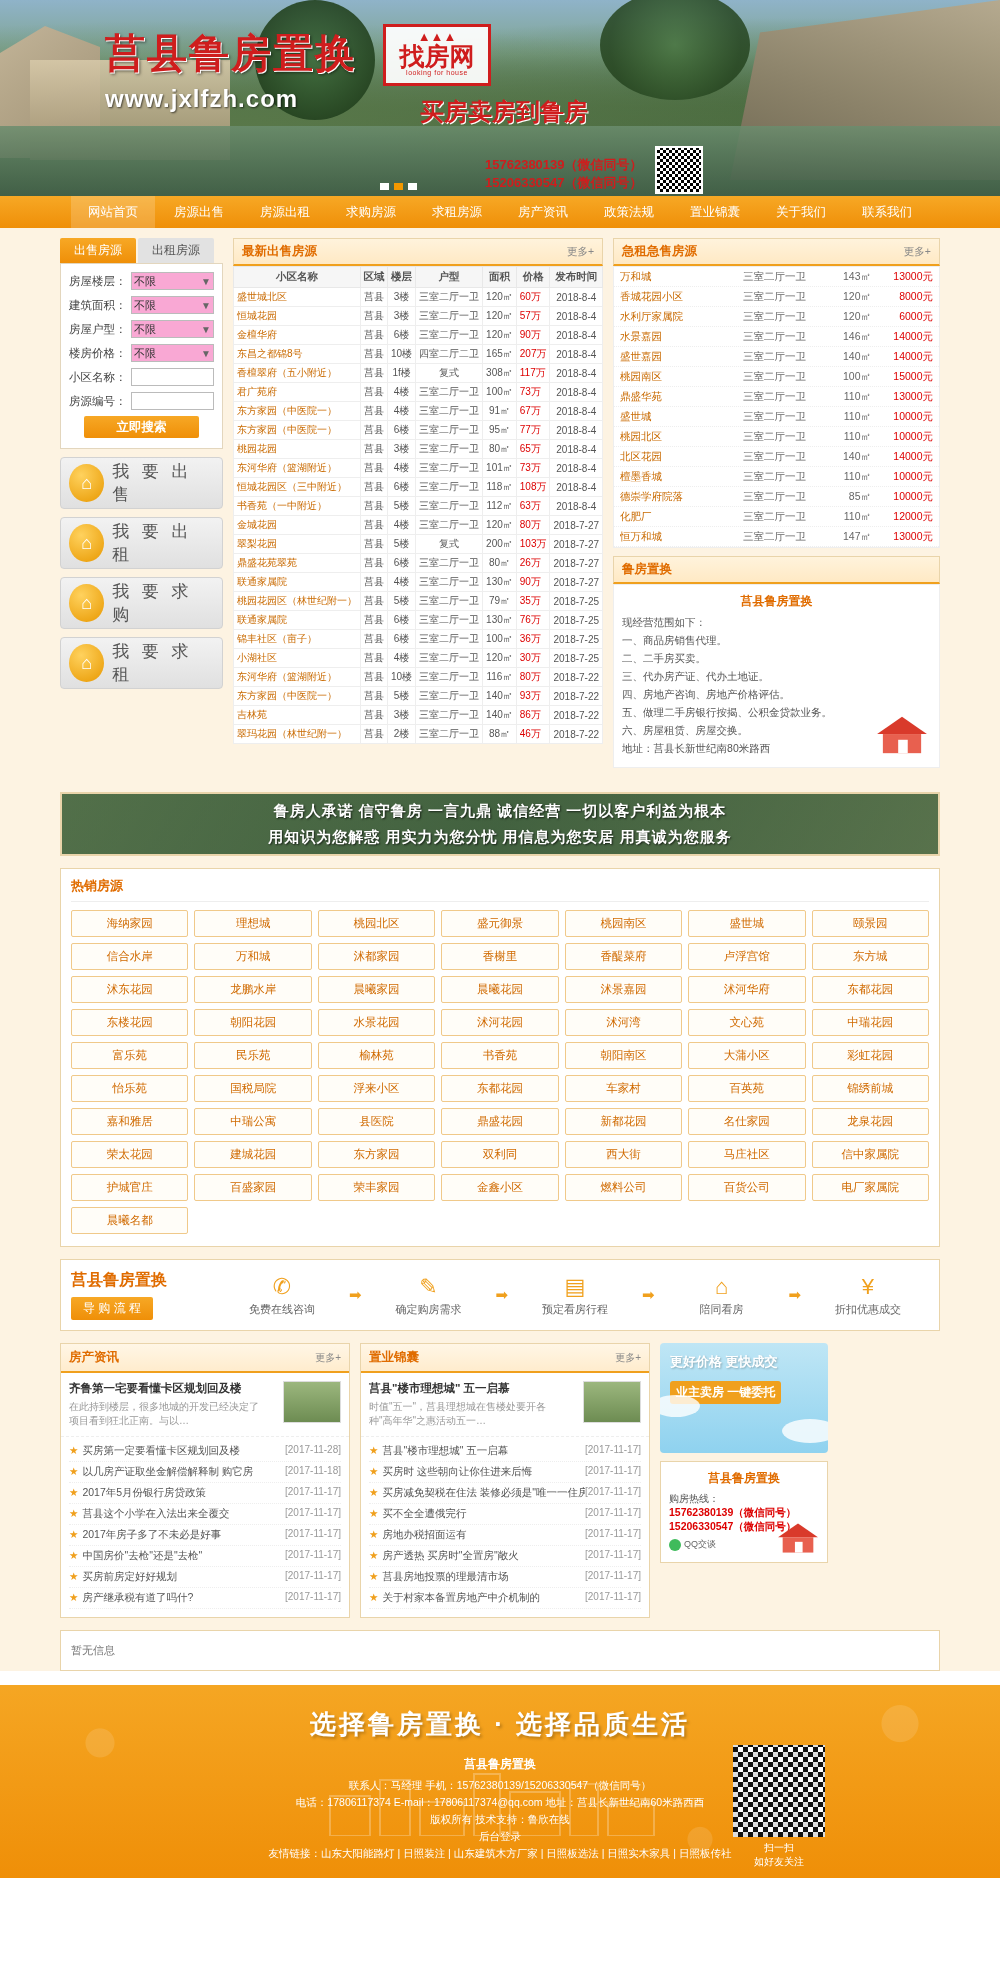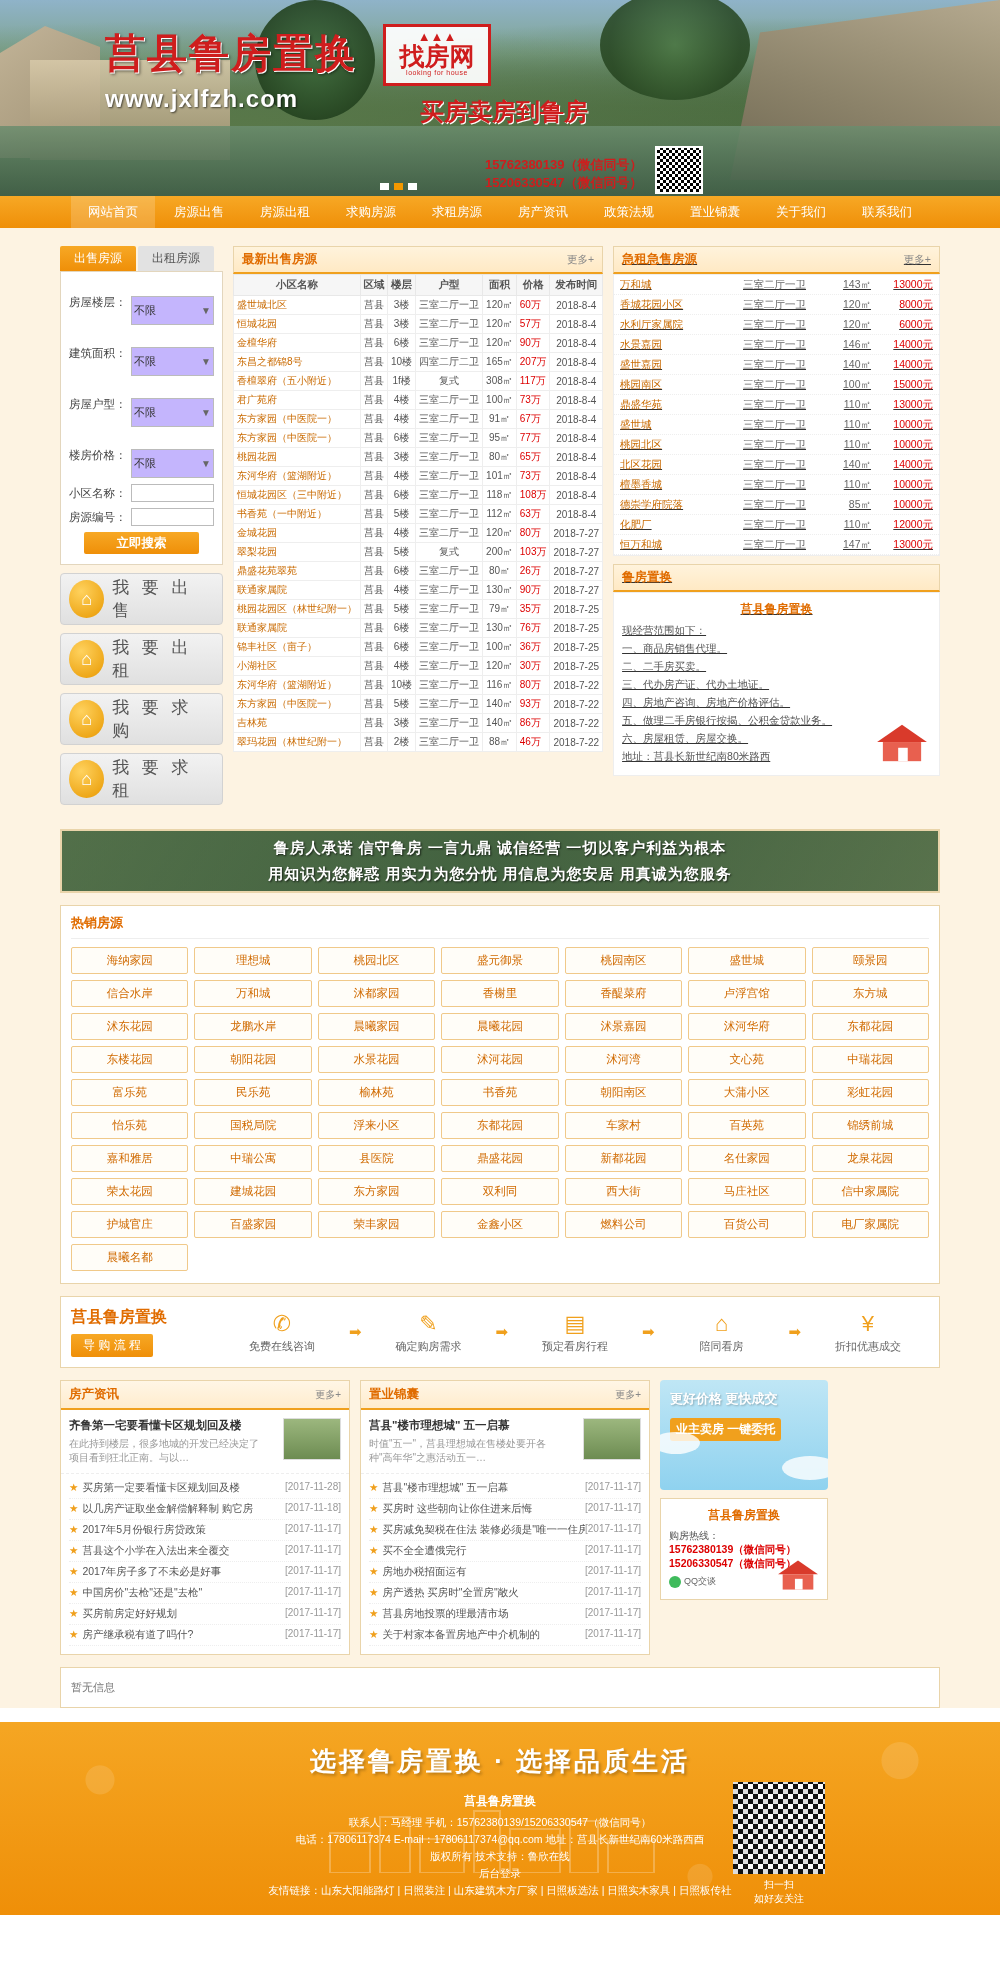--- a/index.html
+++ b/index.html
@@ -85,43 +85,43 @@
     height:32px; background:linear-gradient(#f7a825,#ef8f08);
     display:flex; align-items:center; justify-content:center; gap:2px;
   }
   .nav a {
     color:#fff; text-decoration:none; font-size:12.5px; padding:0 17px;
     line-height:32px; white-space:nowrap;
   }
   .nav a.active { background:rgba(255,255,255,.18); }
 
   
-  .content { background:#fdf3e2; padding:18px 0 0; }
+  .content { background:#fdf3e2; padding:10px 0 0; }
   .wrap { width:880px; margin:0 auto; }
 
   
   .top3 { display:flex; gap:10px; align-items:flex-start; }
   .col-left { width:175px; }
   .col-mid { width:390px; }
-  .col-right { width:351px;text-decoration:underline; }
+  .col-right { width:351px; }
 
   .tabs { display:flex; gap:2px; }
   .tabs .tab {
     background:linear-gradient(#f7a825,#ef8f08); color:#fff; font-size:12px;
     padding:4px 14px; border-radius:2px 2px 0 0;
   }
   .tabs .tab.off { background:#e2e2e2; color:#555; }
 
   .panel { background:#fff; border:1px solid #e3d6bd; padding:8px; }
 
   .form-row { display:flex; align-items:center; margin-bottom:6px; font-size:11.5px; color:#444; }
   .form-row label { width:62px; }
   .sel {
-    flex:1; height:29px; border:1px solid #bbb; background:#c4b5fd; font-size:11px;
-    display:flex; align-items:center; justify-content:space-between; padding:0 2px; color:#333;margin-top:16px;
+    flex:1; height:18px; border:1px solid #bbb; background:#f9a8d4; font-size:11px;
+    display:flex; align-items:center; justify-content:space-between; padding:0 2px; color:#333;
   }
   .sel .cv { font-size:10px; color:#666; }
   .txt { flex:1; height:18px; border:1px solid #bbb; background:#fff; }
   .search-btn {
     margin:6px auto 2px; display:block; width:115px; height:22px;
     background:linear-gradient(#f7a825,#ef8f08); color:#fff; border:0;
     font-size:12.5px; font-weight:bold; border-radius:2px; cursor:pointer;
     font-family:"Liberation Sans",sans-serif;
   }
 

